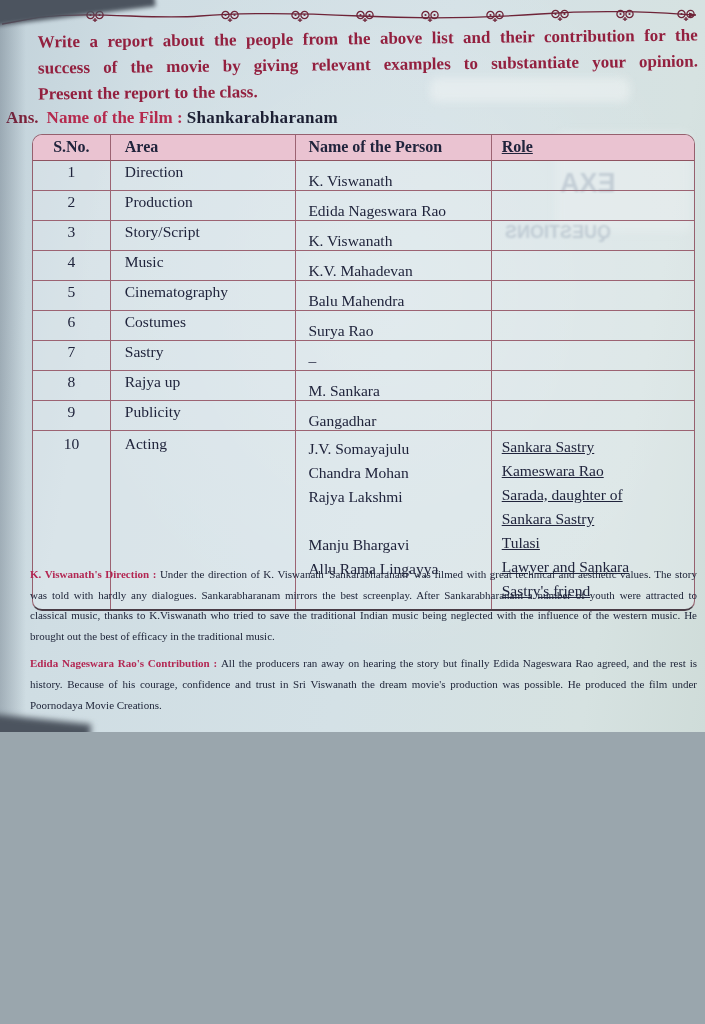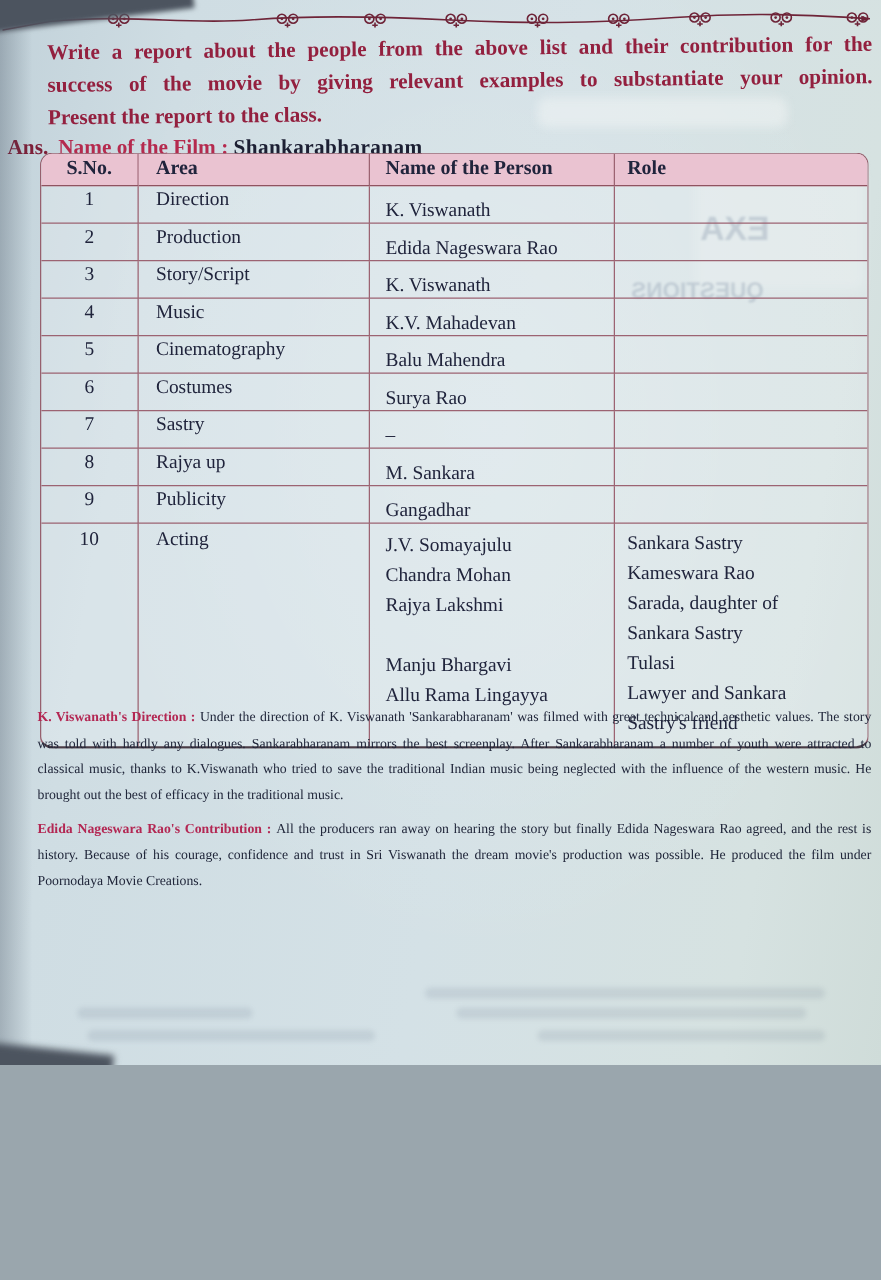--- a/index.html
+++ b/index.html
@@ -1,19 +1,19 @@
 <!DOCTYPE html>
 <html><head>
 <meta charset="utf-8">
 <style>
   * { box-sizing: border-box; margin: 0; padding: 0; }
   html,body { background:#9aa6ad; }
   .page {
     position: relative;
-    width: 705px; height: 852px;
+    width: 705px; height: 732px;
     margin: 0 auto;
     overflow: hidden;
     background:
       radial-gradient(ellipse at 55% 40%, rgba(255,255,255,0.20), rgba(255,255,255,0) 60%),
       linear-gradient(100deg, #c2d2da 0%, #cfdde3 18%, #d4e1e6 55%, #d6e2e1 85%, #cfdcd9 100%);
     font-family: "Liberation Serif", "DejaVu Serif", serif;
     color: #20243c;
     padding-left: 25px;
   }
 
@@ -41,35 +41,35 @@
   .qline.last { text-align-last:left; }
 
   
   .ans-line { position:absolute; top:108px; left:6px; width:690px;
     font-size:17px; font-weight:bold; z-index:2;}
   .ans-label { color:#7d1f38; margin-right:8px; }
   .film-label { color:#b52a4e; }
   .film-name { color:#1c1f33; letter-spacing:.3px; }
 
   
-  .table-wrap { position:absolute; top:122px; left:32px; width:663px;
+  .table-wrap { position:absolute; top:134px; left:32px; width:663px;
     border:1.6px solid #96606e; border-bottom:2.6px solid #4a3c46;
     border-radius:10px; overflow:hidden; z-index:2;
     background:rgba(235,242,244,.35);}
   table { width:100%; border-collapse:separate; border-spacing:0; font-size:15.5px; color:#20243c;}
   th, td { border-right:1px solid #9c6372; border-bottom:1px solid #9c6372; vertical-align:top;}
   th:last-child, td:last-child { border-right:none; }
   tbody tr:last-child td { border-bottom:none; }
   thead th { background:#eac3d1; font-weight:bold; text-align:left; font-size:16px;
     padding:3px 4px 4px; color:#20243c; border-bottom:1.4px solid #8f5360;}
   td { height:27px; padding:2px 6px 0; }
   .c-sno { width:78px; text-align:center; }
   .c-area { width:186px; padding-left:14px; }
   .c-name { width:196px; padding-left:12px; }
-  .c-role { width:203px; padding-left:10px; }
+  .c-role { width:203px; padding-left:10px;text-decoration:underline; }
   td.c-name { padding-top:11px; }
   tr.tall td { height:auto; padding-top:4px; padding-bottom:6px; }
   tr.tall td.c-name { padding-top:6px; }
   .tline { min-height:24px; line-height:24px; }
 
   
   .paras { position:absolute; top:564px; left:30px; width:667px; z-index:2;}
   .paras p { text-align:justify; font-size:11px; line-height:20.6px; color:#20263a; margin-bottom:7px;}
   .phead { color:#b32753; font-weight:bold; }
   .psep  { color:#b32753; font-weight:bold; }

